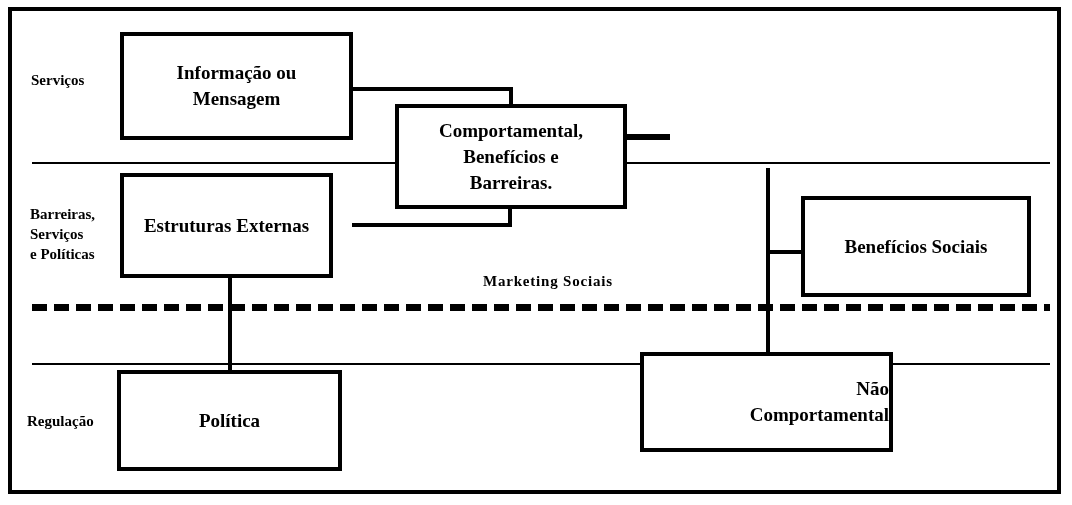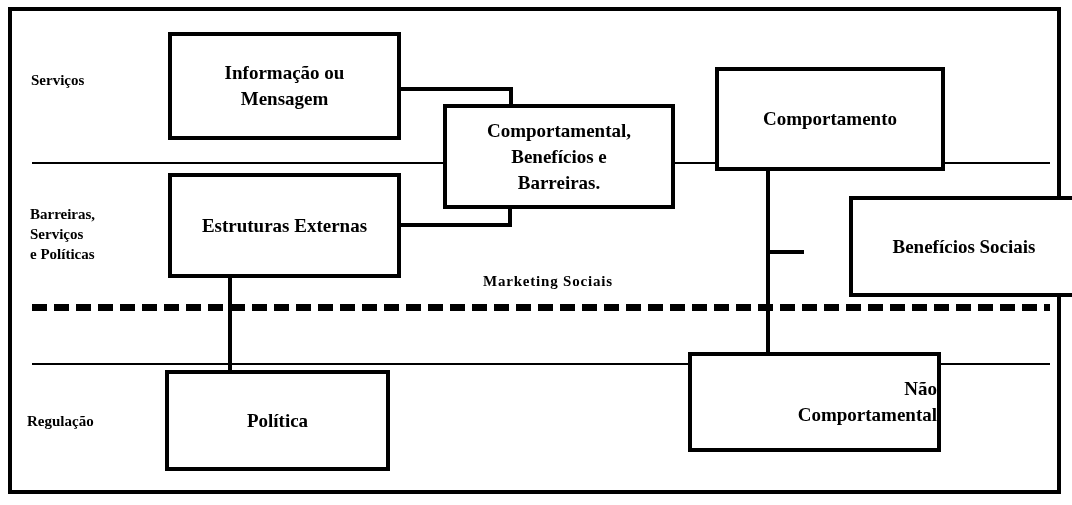--- a/index.html
+++ b/index.html
@@ -8,21 +8,21 @@
     font-family:"Liberation Serif","DejaVu Serif",serif;color:#000;
     overflow:hidden;
   }
   .frame{
     position:absolute;left:8px;top:7px;width:1053px;height:487px;
     border:4px solid #000;box-sizing:border-box;background:transparent;
   }
   .node{
     position:absolute;border:4px solid #000;box-sizing:border-box;background:#fff;
     display:flex;flex-direction:column;align-items:center;justify-content:center;
-    text-align:center;font-weight:bold;font-size:19px;line-height:26px;z-index:3;margin-left:48px;
+    text-align:center;font-weight:bold;font-size:19px;line-height:26px;z-index:3;
   }
   .line{position:absolute;background:#000;z-index:1;}
   .thin{position:absolute;background:#000;height:2px;z-index:0;}
   .dashed{
     position:absolute;height:7px;z-index:1;
     background:repeating-linear-gradient(to right,#000 0,#000 15px,transparent 15px,transparent 22px);
   }
   .rowlabel{
     position:absolute;font-weight:bold;font-size:15px;line-height:20px;z-index:2;
   }
@@ -59,25 +59,22 @@
     <div>Informação ou</div>
     <div>Mensagem</div>
   </div>
 
   <div class="node" style="left:395px;top:104px;width:232px;height:105px;">
     <div>Comportamental,</div>
     <div>Benefícios e</div>
     <div>Barreiras.</div>
   </div>
 
-  <div class="node" style="left:667px;top:67px;width:230px;height:104px;">
-    <div>Comportamento</div>
-  </div>
 
-  <div class="node" style="left:120px;top:173px;width:233px;height:105px;">
+  <div class="node" style="left:120px;top:173px;width:213px;height:105px;">
     <div>Estruturas Externas</div>
   </div>
 
   <div class="node" style="left:801px;top:196px;width:230px;height:101px;">
     <div>Benefícios Sociais</div>
   </div>
 
   <div class="node" style="left:117px;top:370px;width:225px;height:101px;">
     <div>Política</div>
   </div>

